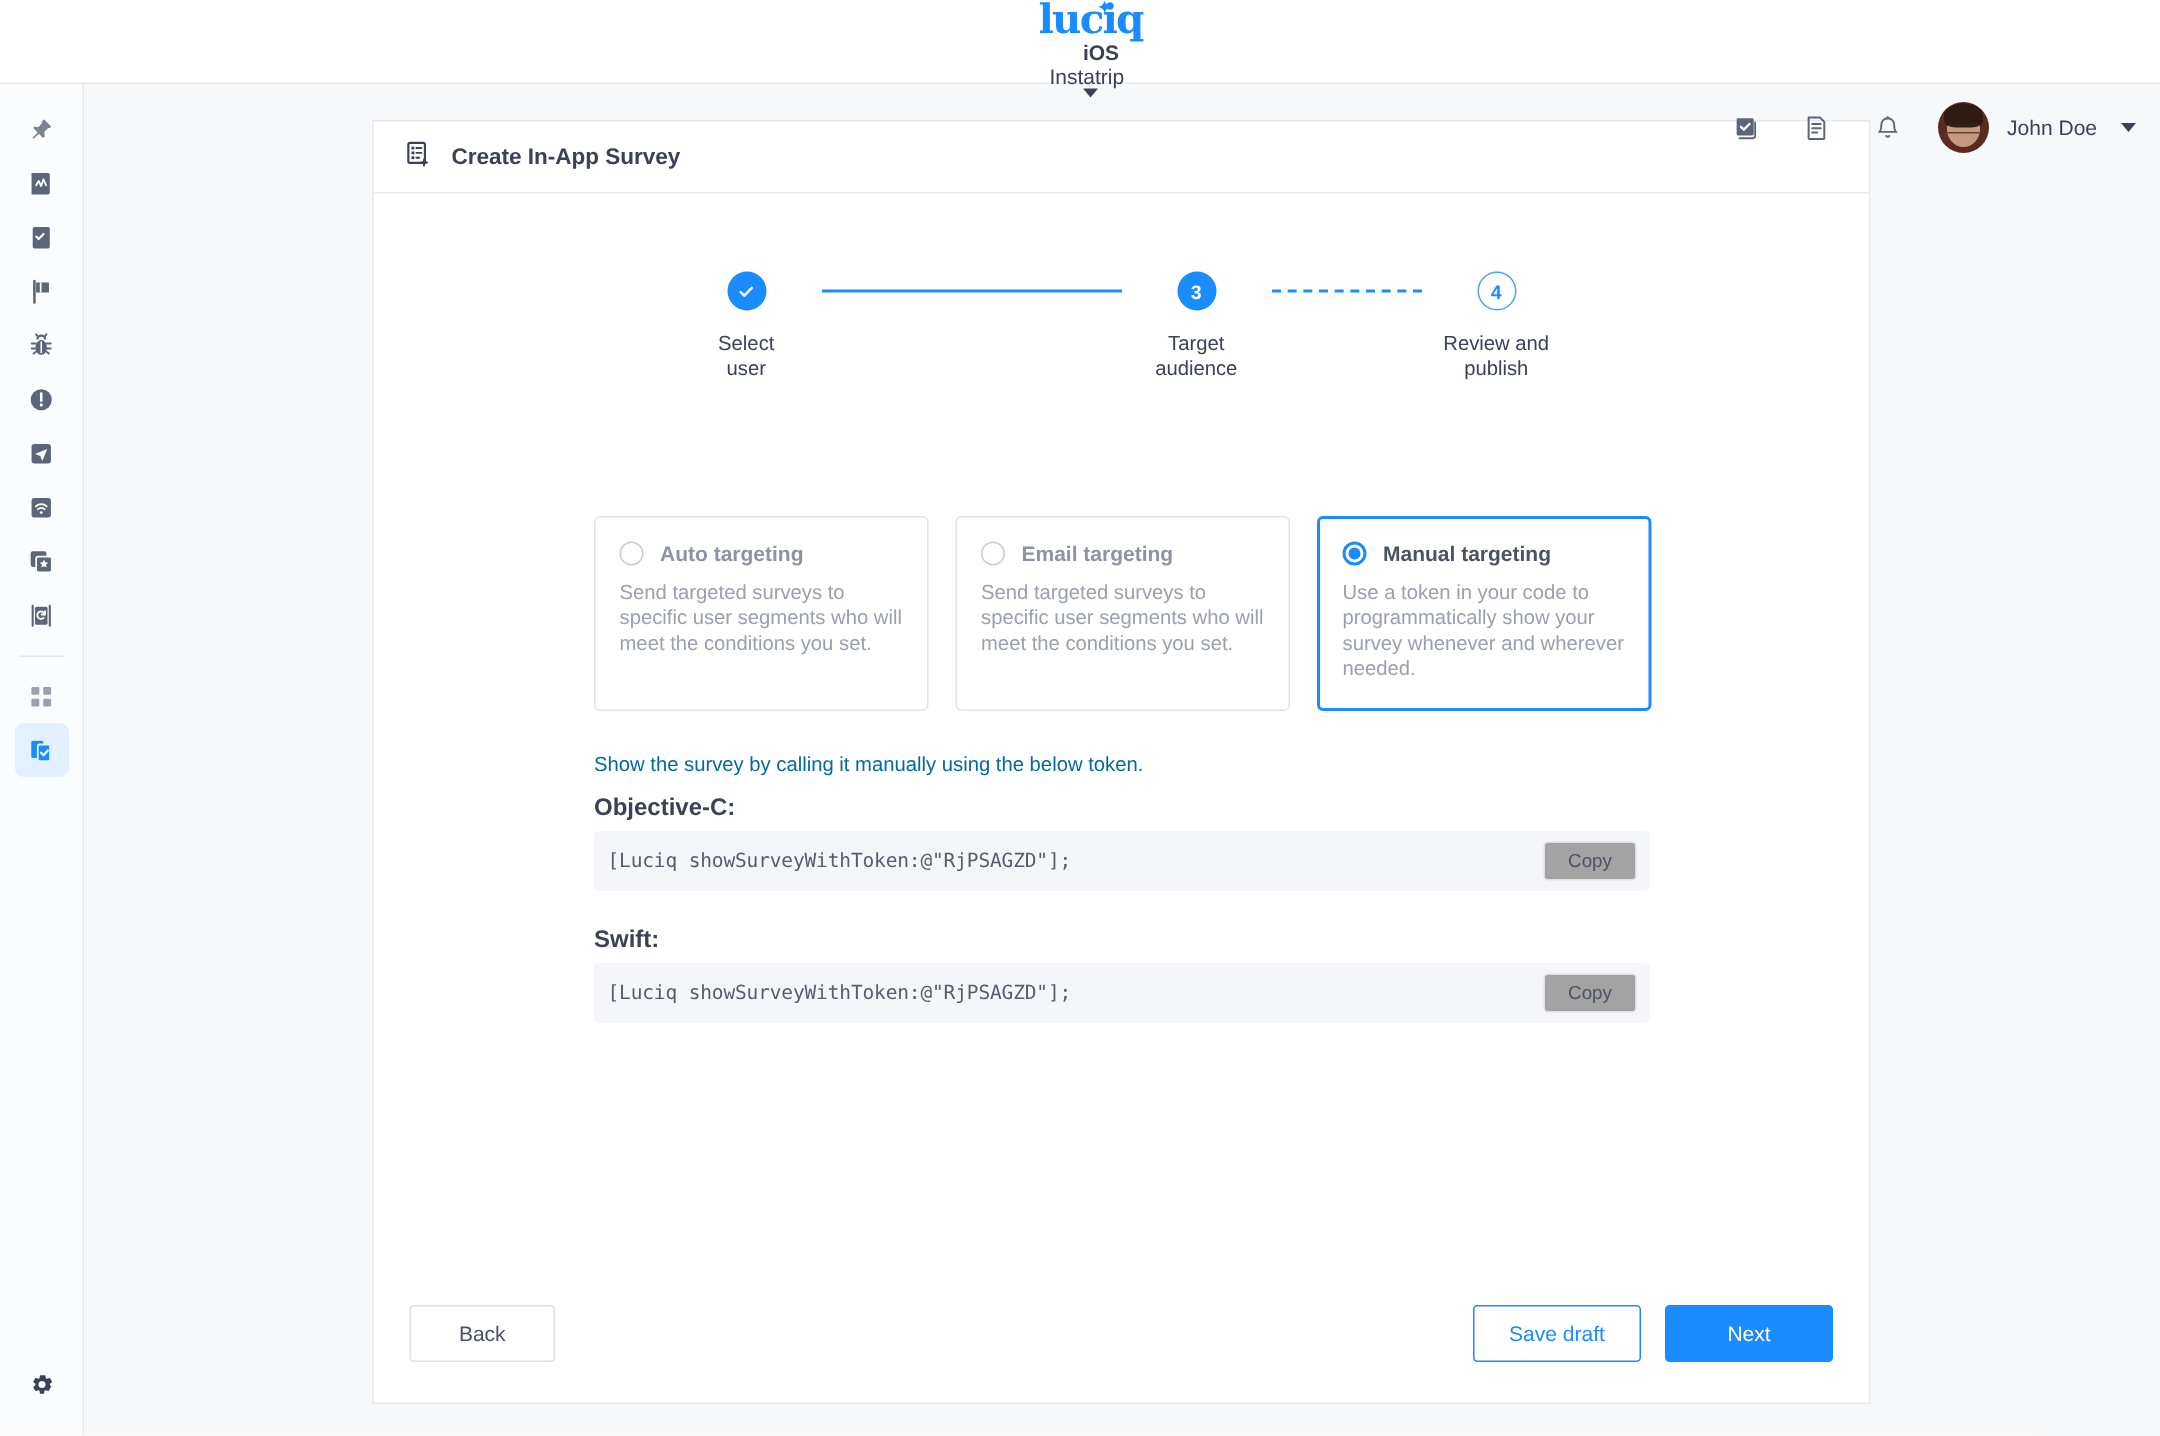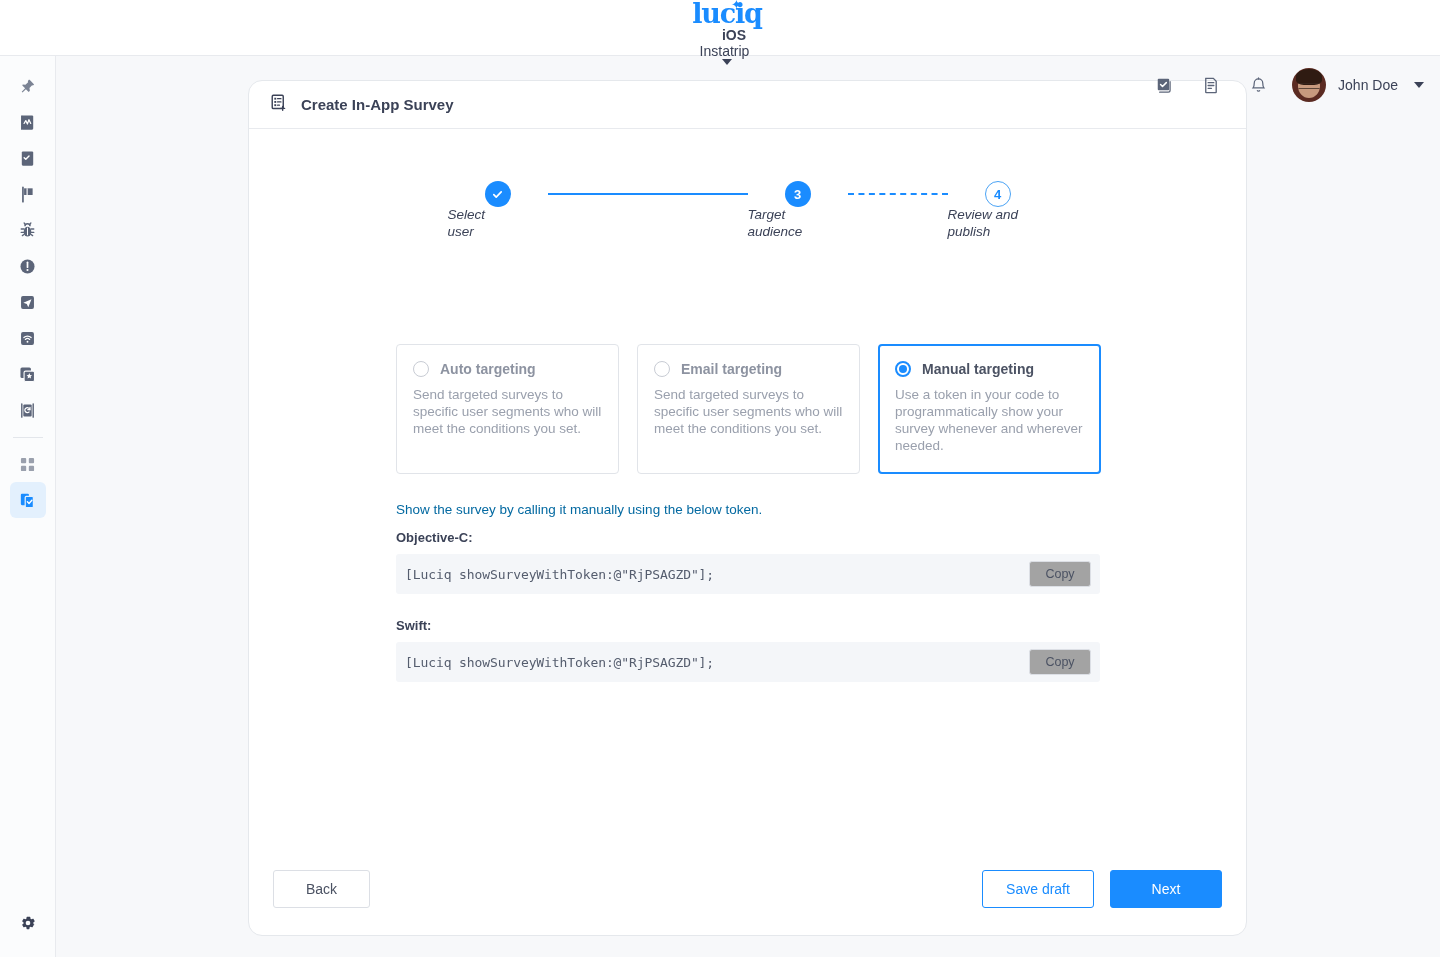--- a/index.html
+++ b/index.html
@@ -125,21 +125,21 @@
     background: #f7f8fa;
     overflow: hidden;
   }
 
   
   .card {
     position: absolute; left: 192px; top: 24px;
     width: 999px; height: 856px;
     background: #ffffff;
     border: 1px solid #e5e8ec;
-    border-radius: 14px;
+    border-radius: 0;
     display: flex; flex-direction: column;
   }
   .card-head {
     height: 48px; flex: none;
     border-bottom: 1px solid #e8eaee;
     display: flex; align-items: center;
     padding-left: 20px; gap: 13px;
   }
   .card-head-title {
     font-size: 15px; font-weight: 700; color: #3b4257;
@@ -156,22 +156,22 @@
   .step-dot {
     width: 26px; height: 26px; border-radius: 50%;
     display: flex; align-items: center; justify-content: center;
     font-size: 13px; font-weight: 700;
     flex: none;
   }
   .step-dot.done { background: #1a8cff; color: #fff; }
   .step-dot.active { background: #1a8cff; color: #fff; }
   .step-dot.todo { background: #fff; color: #1a8cff; border: 1.5px solid #4aa3f5; }
   .step-label {
-    margin-top: 0; font-size: 13.5px; color: #3b4257;
-    text-align: left; line-height: 1.25; width: 100px; font-style: italic;
+    margin-top: 14px; font-size: 13.5px; color: #3b4257;
+    text-align: center; line-height: 1.25; width: 100px;
   }
   .connector {
     width: 100px; height: 26px; display: flex; align-items: center;
     flex: none;
   }
   .connector .line-solid {
     width: 100%; height: 2px; background: #1a8cff;
   }
   .connector .line-dashed {
     width: 100%; height: 0;
@@ -213,21 +213,21 @@
     color: #9aa0ad;
   }
 
   
   .token-intro {
     position: absolute; left: 147px; top: 373px;
     font-size: 13.5px; color: #0369a1;
   }
   .code-label {
     position: absolute; left: 147px;
-    font-size: 13px; font-weight: 700; color: #3b4257;
+    font-size: 16px; font-weight: 700; color: #3b4257;
   }
   .code-label.objc { top: 401px; }
   .code-label.swift { top: 489px; }
   .code-box {
     position: absolute; left: 147px;
     width: 704px; height: 40px;
     background: #f4f6f9; border-radius: 3px;
     display: flex; align-items: center;
     padding: 0 9px 0 9px;
   }

